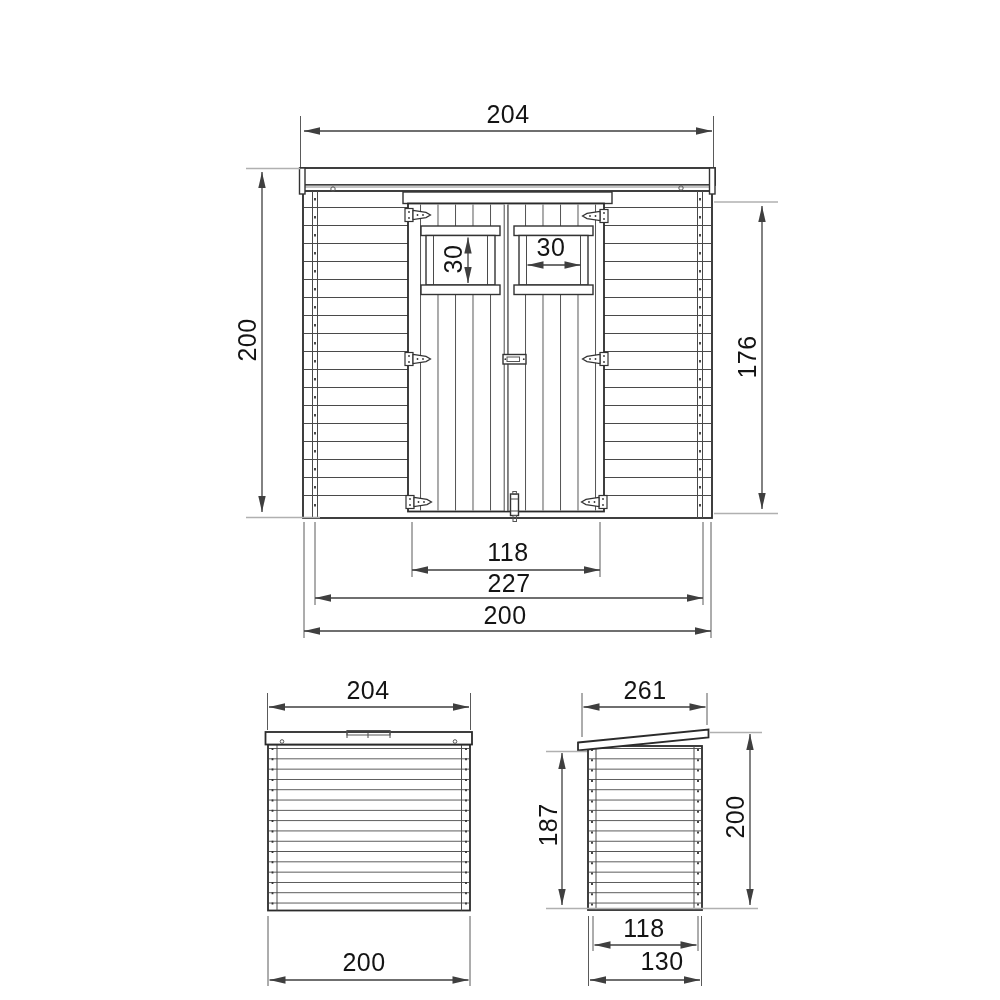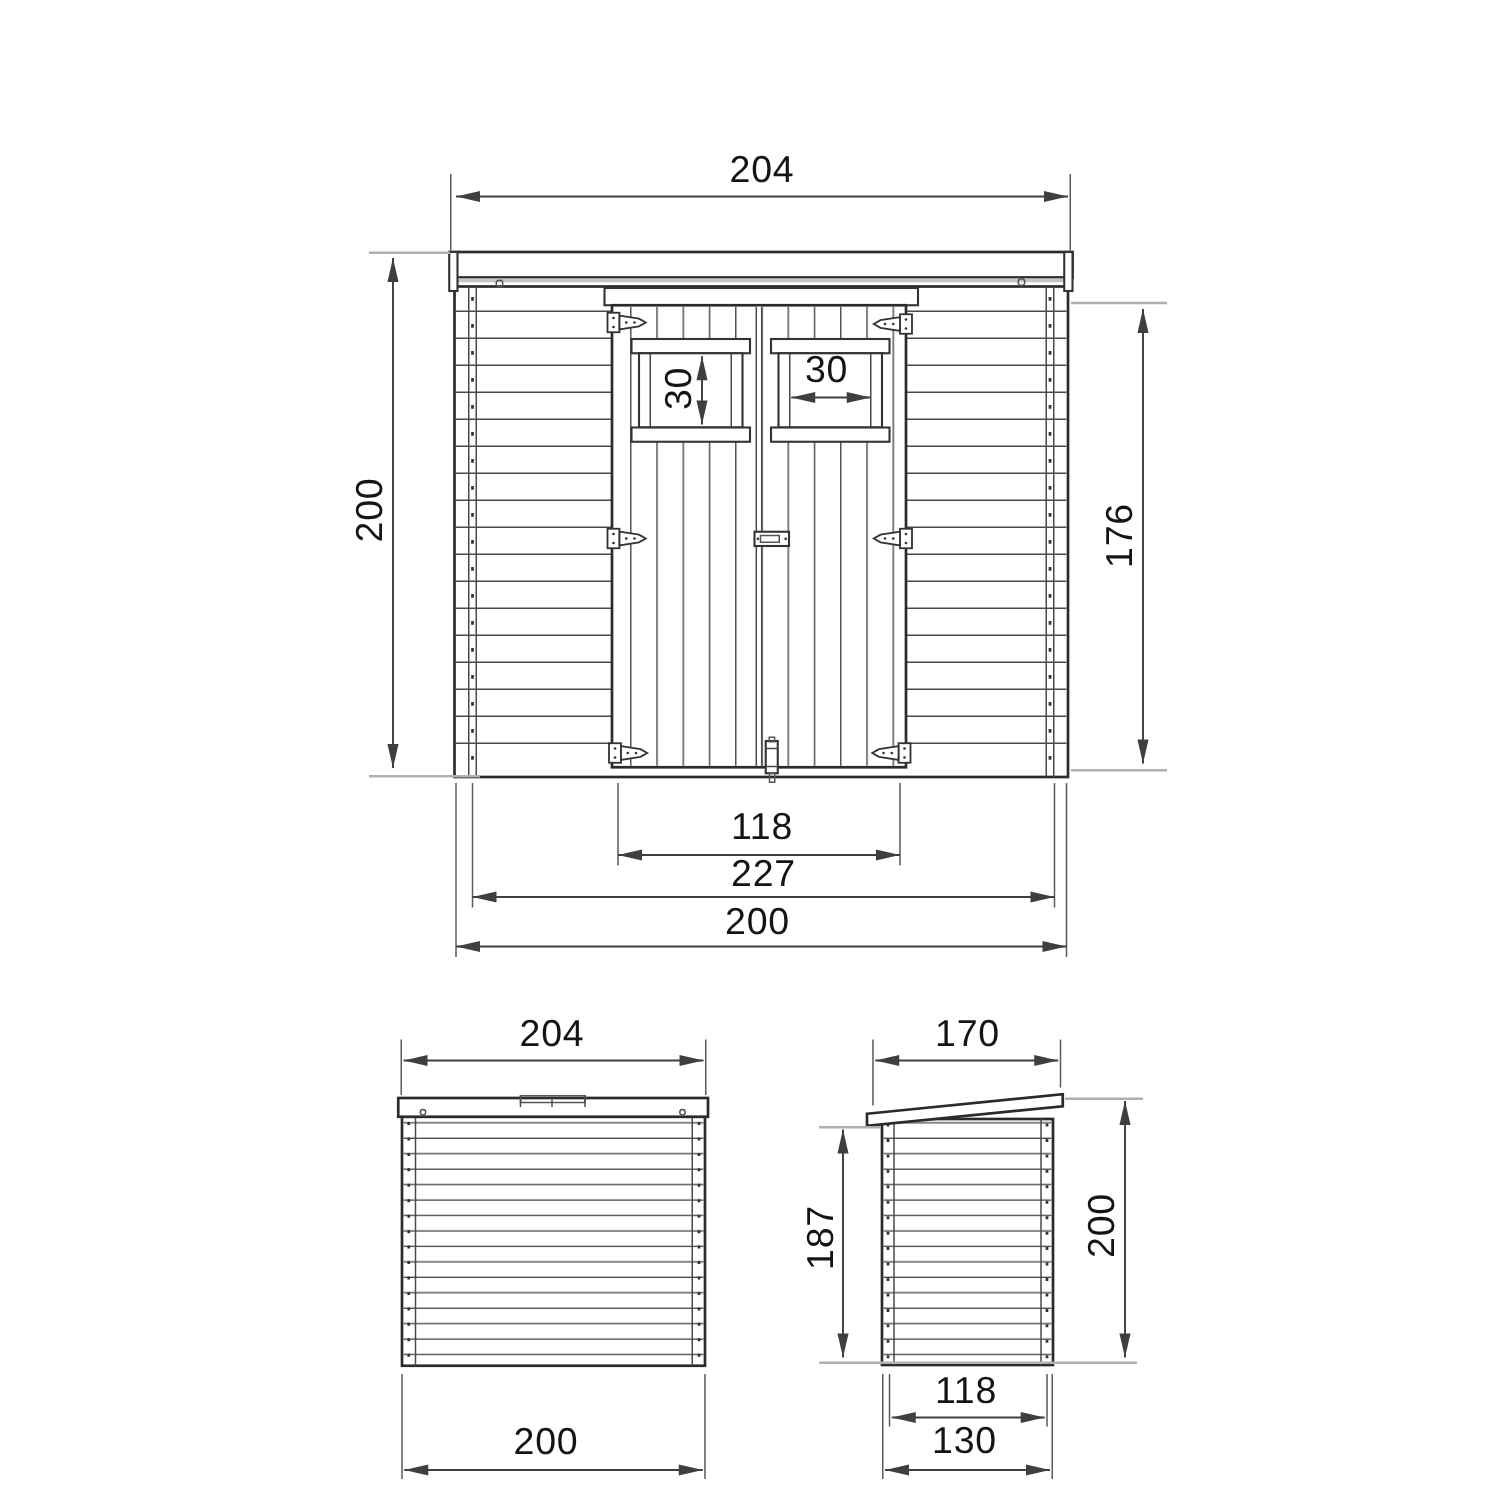--- a/index.html
+++ b/index.html
@@ -182,19 +182,19 @@
 <div class="dim-label" style="left:508px;top:86px">204</div>
 <div class="dim-label rot" style="left:247px;top:312px">200</div>
 <div class="dim-label rot" style="left:747px;top:329px">176</div>
 <div class="dim-label rot" style="left:453px;top:231px">30</div>
 <div class="dim-label" style="left:551px;top:219px">30</div>
 <div class="dim-label" style="left:508px;top:524px">118</div>
 <div class="dim-label" style="left:509px;top:555px">227</div>
 <div class="dim-label" style="left:505px;top:587px">200</div>
 <div class="dim-label" style="left:368px;top:662px">204</div>
 <div class="dim-label" style="left:364px;top:934px">200</div>
-<div class="dim-label" style="left:645px;top:662px">170</div>
+<div class="dim-label" style="left:645px;top:662px">261</div>
 <div class="dim-label rot" style="left:548px;top:797px">187</div>
 <div class="dim-label rot" style="left:735px;top:789px">200</div>
 <div class="dim-label" style="left:644px;top:900px">118</div>
-<div class="dim-label" style="left:643px;top:933px">130</div>
+<div class="dim-label" style="left:662px;top:933px">130</div>
 
 </div>
 
 </body></html>

